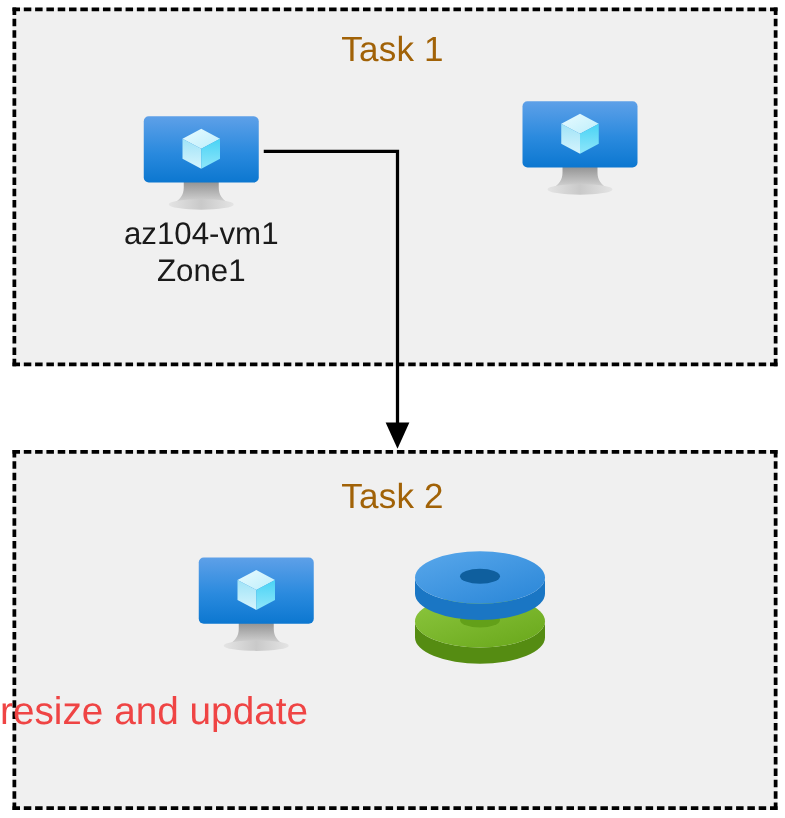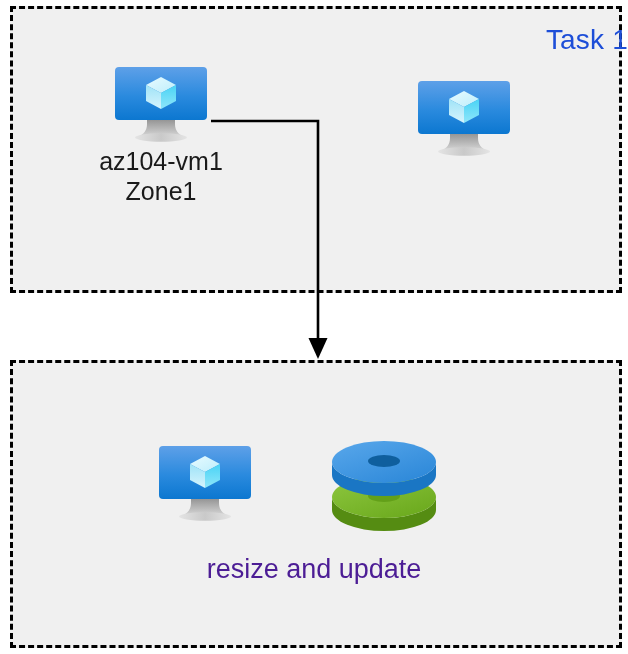--- a/index.html
+++ b/index.html
@@ -39,22 +39,22 @@
     left: 10px;
     top: 360px;
     width: 612px;
     height: 288px;
   }
 
   
   .group-title {
     position: absolute;
     width: 100%;
-    text-align: right;
-    color: #1d4ed8;
+    text-align: center;
+    color: #a16207;
     font-size: 28px;
     line-height: 32px;
     letter-spacing: 0.2px;
     font-family: "Liberation Sans", "DejaVu Sans", sans-serif;
   }
   #task1-title { top: 24px; left: 0; }
   #task2-title { top: 381px; left: 0; }
 
   
   .node {
@@ -62,21 +62,21 @@
     text-align: center;
   }
   .node-label {
     color: #1a1a1a;
     font-size: 25px;
     line-height: 30px;
     white-space: pre-line;
     font-family: "Liberation Sans", "DejaVu Sans", sans-serif;
   }
 
-  #node-vm1 { left: 50px; top: 64px; width: 222px; }
+  #node-vm1 { left: 50px; top: 90px; width: 222px; }
   #node-vm2 { left: 353px; top: 78px; width: 222px; }
   #node-vm3 { left: 120px; top: 443px; width: 170px; }
 
   .vm-icon-wrap {
     width: 100px;
     height: 82px;
     margin: 0 auto;
     display: block;
   }
   .disk-icon-wrap {
@@ -91,23 +91,23 @@
     top: 435px;
     width: 120px;
     height: 100px;
   }
 
   #task2-caption {
     position: absolute;
     left: 0;
     top: 553px;
     width: 628px;
-    text-align: center;
-    color: #4c1d95;
-    font-size: 27px;
+    text-align: left;
+    color: #ef4444;
+    font-size: 31px;
     line-height: 32px;
   }
 
   
   #connector-svg {
     position: absolute;
     left: 0;
     top: 0;
     width: 628px;
     height: 654px;
@@ -210,20 +210,21 @@
           <path d="M0 -16 L15 -8 L0 0 L-15 -8 Z" fill="url(#cubeTop2)"></path>
           <path d="M-15 -8 L0 0 L0 16 L-15 8 Z" fill="url(#cubeLeft2)"></path>
           <path d="M15 -8 L15 8 L0 16 L0 0 Z" fill="url(#cubeRight2)"></path>
         </g>
       </svg>
     </span>
   </div>
 
   <div class="group-box" id="task2-box"></div>
 
+  <div class="group-title" id="task2-title">Task 2</div>
 
   <div class="node" id="node-vm3">
     <span class="vm-icon-wrap">
       <svg width="100" height="82" viewBox="0 0 100 82" xmlns="http://www.w3.org/2000/svg">
         <defs>
           <linearGradient id="vmScreen3" x1="0" y1="0" x2="0" y2="1">
             <stop offset="0%" stop-color="#5ea0e8"></stop>
             <stop offset="55%" stop-color="#2a8ade"></stop>
             <stop offset="100%" stop-color="#0c77d0"></stop>
           </linearGradient>

